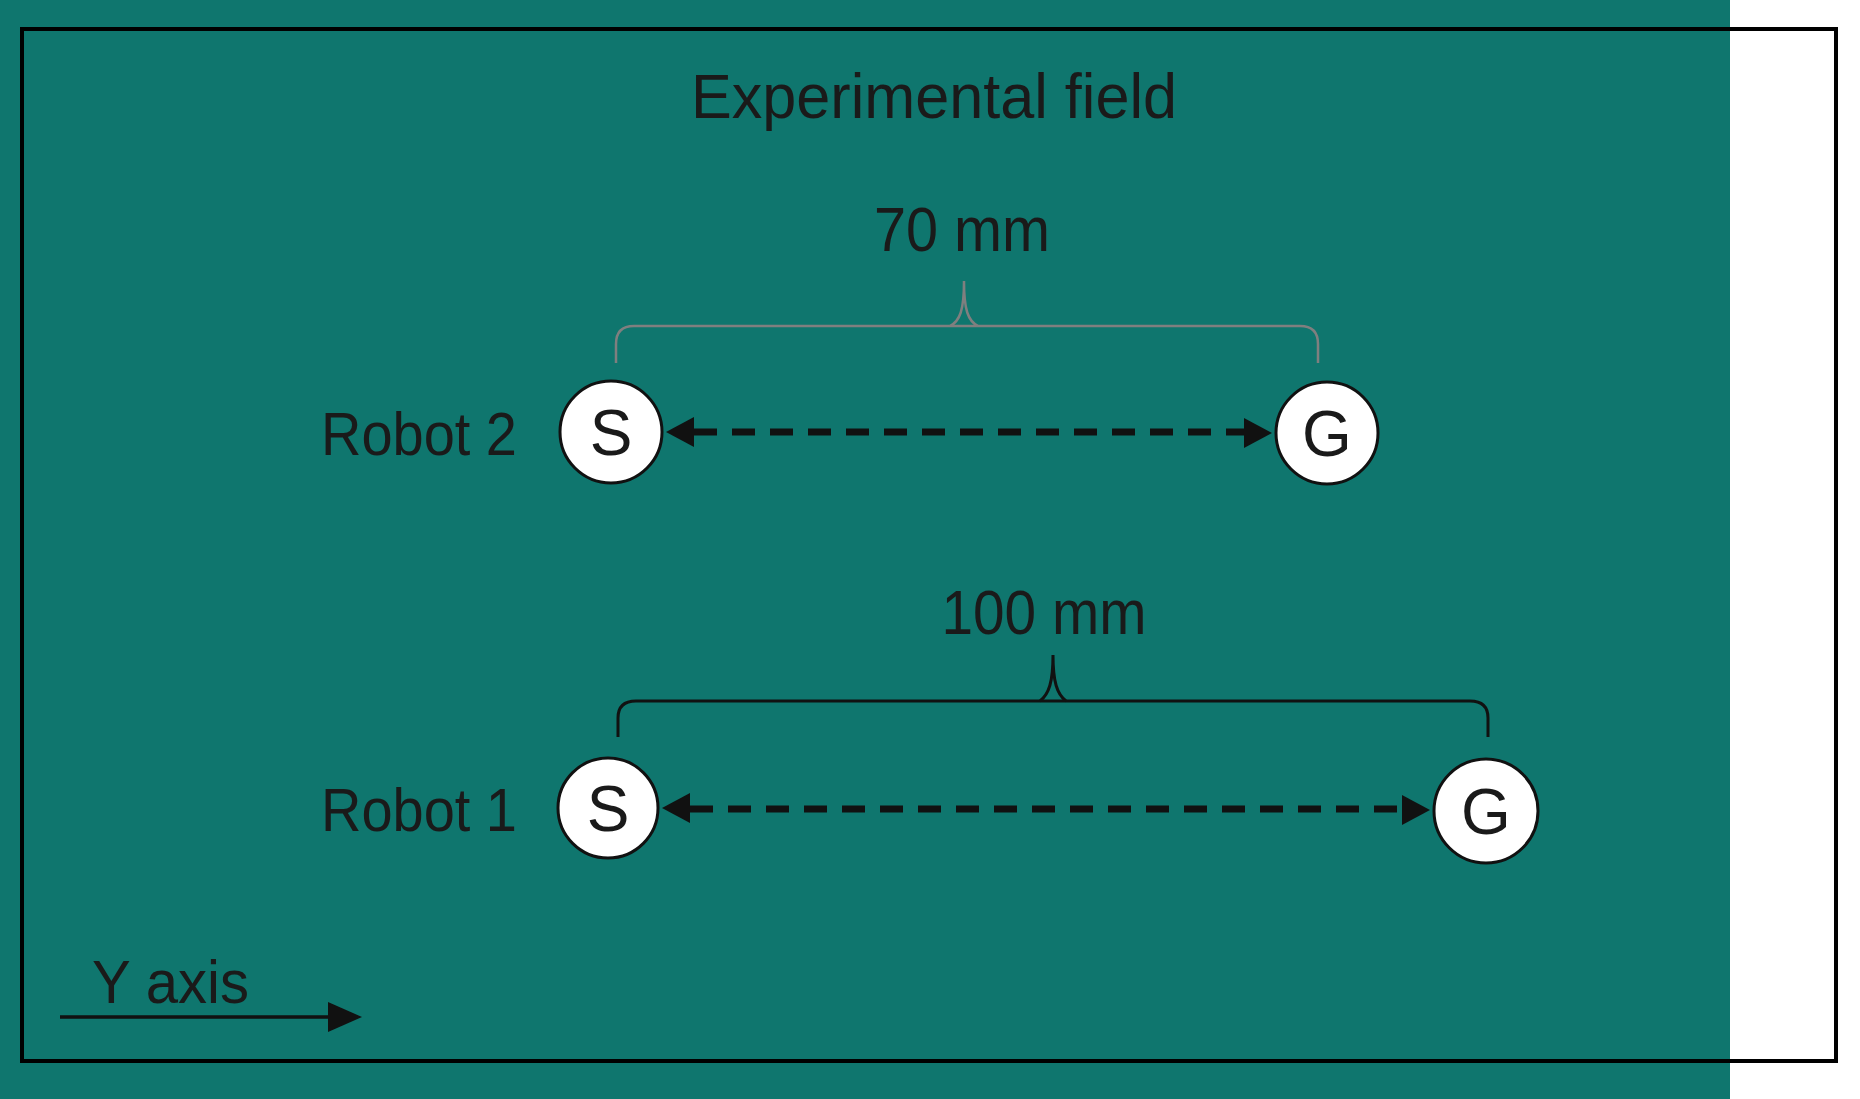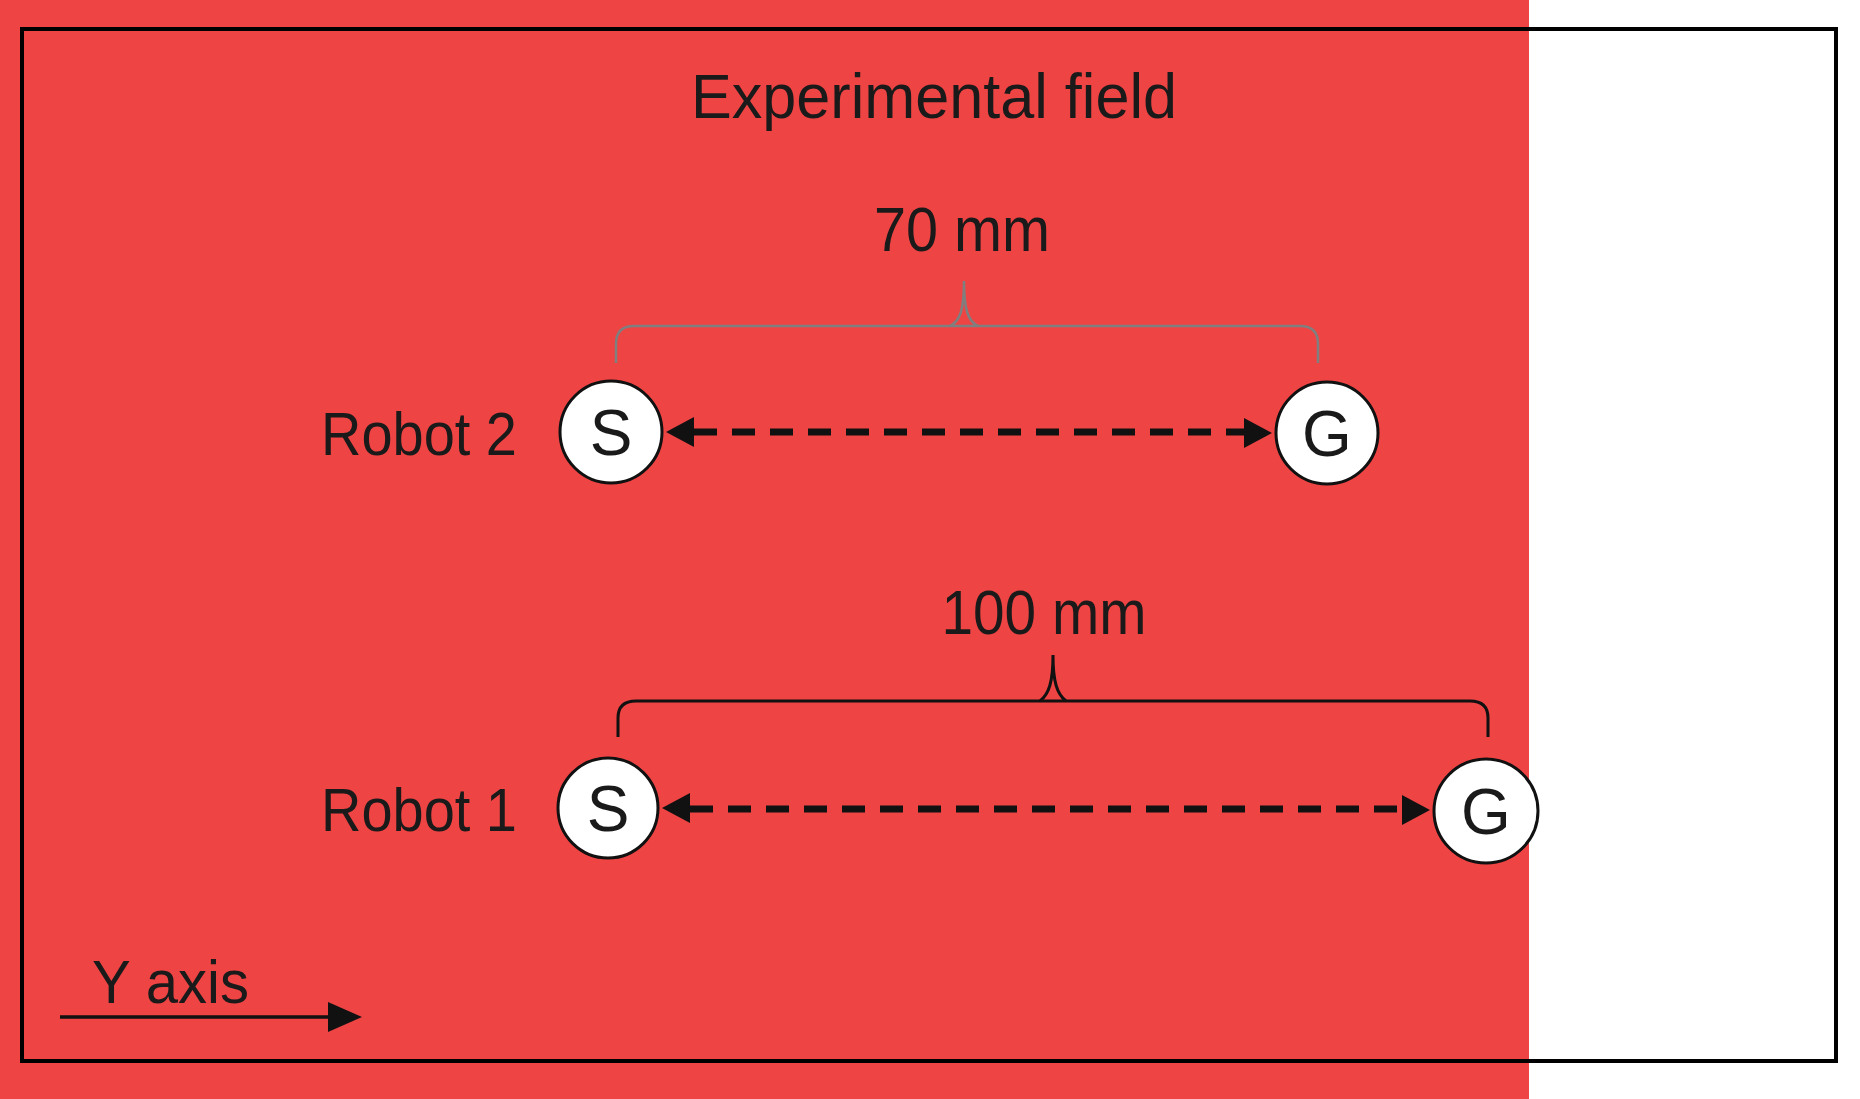--- a/index.html
+++ b/index.html
@@ -6,23 +6,23 @@
     margin: 0;
     padding: 0;
     background: #ffffff;
     width: 1860px;
     height: 1099px;
     overflow: hidden;
     font-family: "Liberation Sans", sans-serif;
   }
   .canvas {
     position: relative;
-    width: 1529px;
+    width: 1730px;
     height: 1099px;
-    background: #ef4444;
+    background: #0f766e;
   }
   svg text {
     fill: #1a1a1a;
     font-family: "Liberation Sans", sans-serif;
   }
 </style>
 </head>
 <body>
 
 <div class="canvas">

